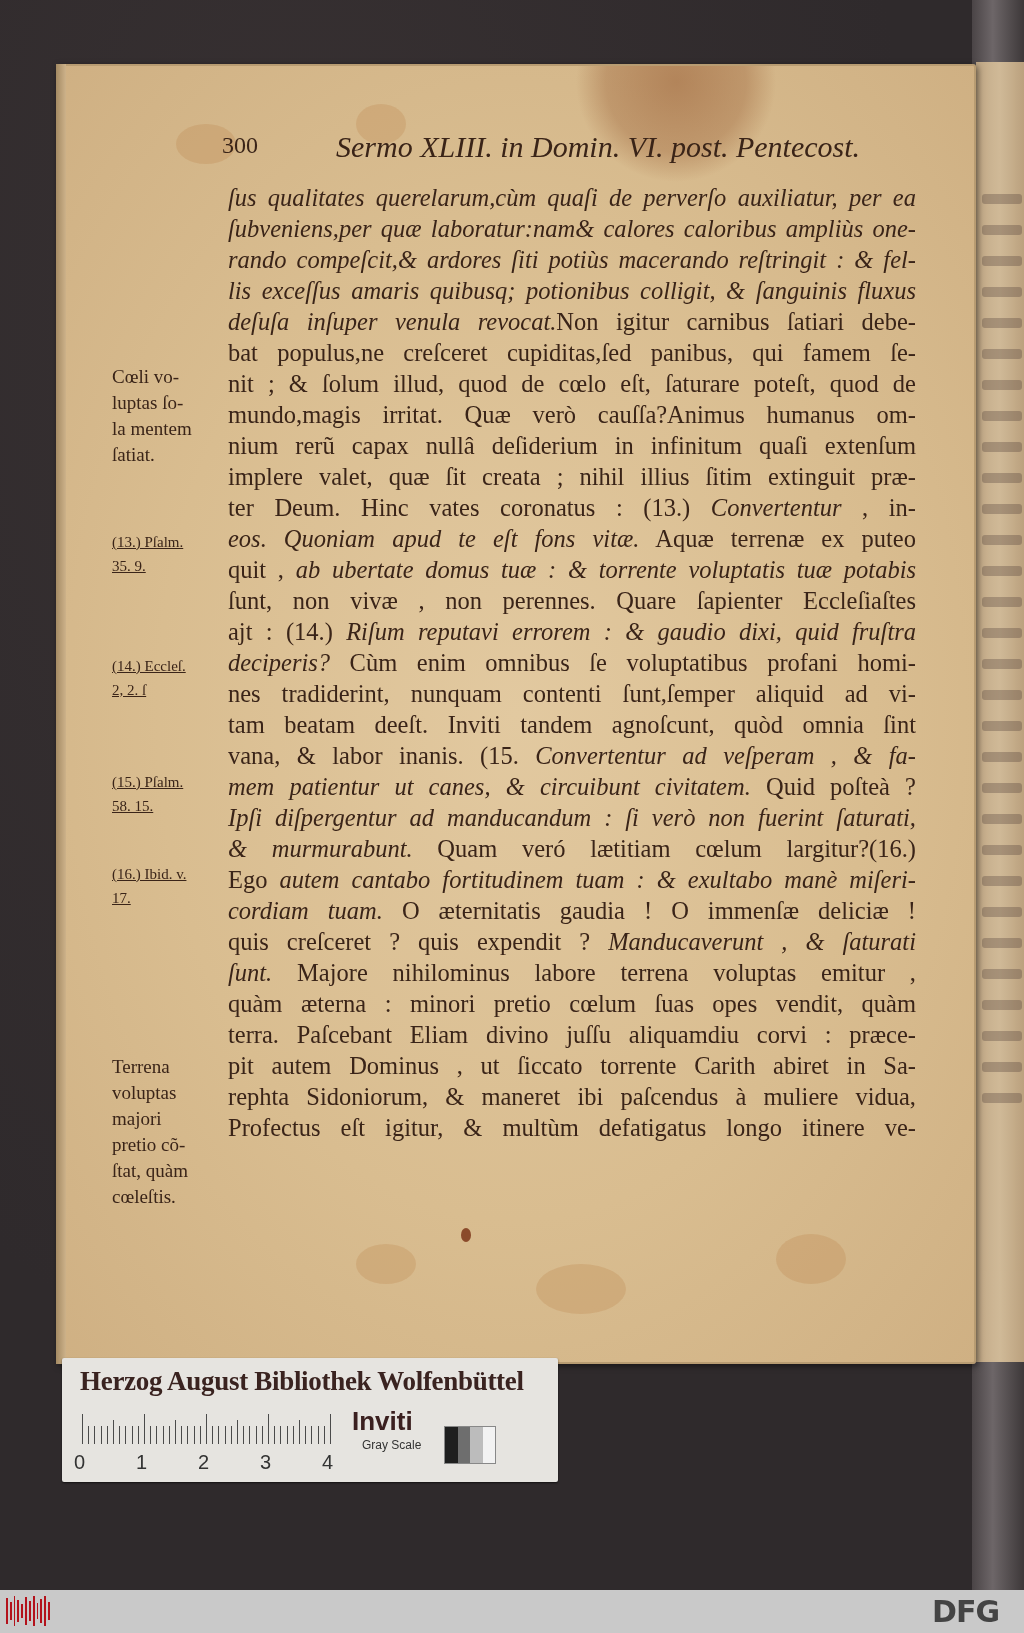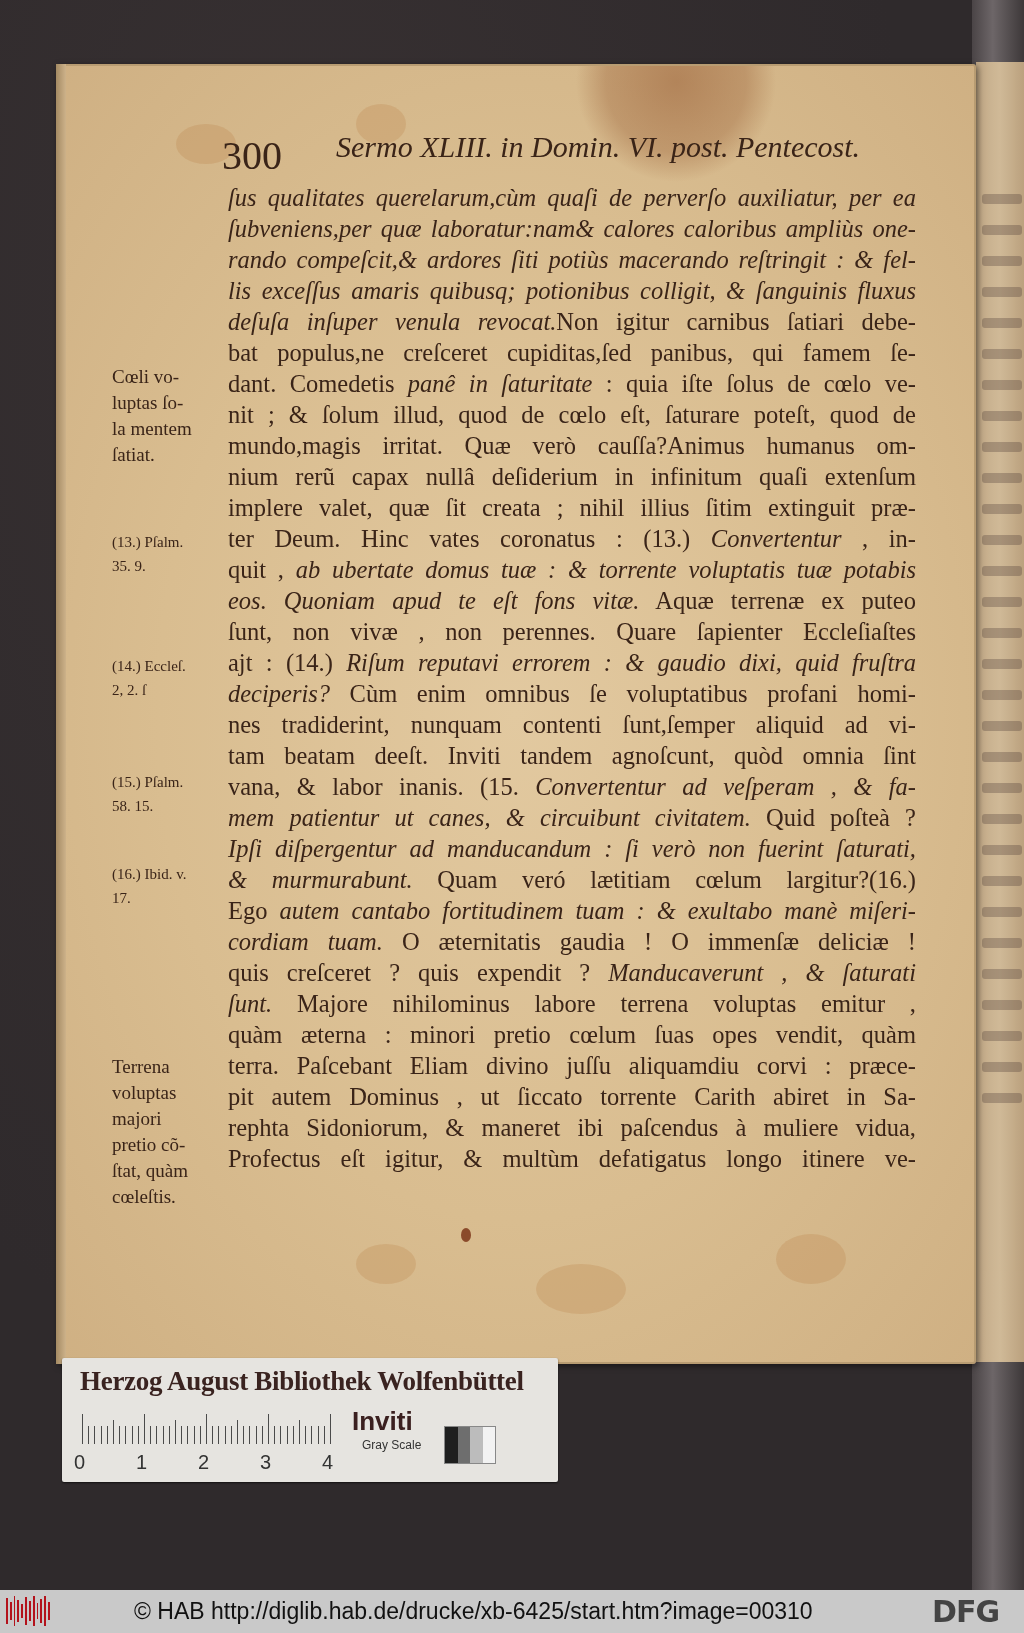--- a/index.html
+++ b/index.html
@@ -41,21 +41,21 @@
   }
   .stain {
     position:absolute; border-radius:50%;
     background:rgba(180,120,60,0.22);
   }
   .header {
     position:absolute; left:222px; top:128px; width:700px; height:40px;
     color:#3a2418;
   }
   .page-number {
-    position:absolute; left:0; top:4px; font-size:40px;font-family:Liberation Serif, serif;
+    position:absolute; left:0; top:4px; font-size:24px;font-family:Liberation Serif, serif;
   }
   .running-title {
     position:absolute; left:114px; top:2px; font-size:30px; font-style:italic;
   }
   .body-text {
     position:absolute; left:228px; top:182px; width:688px;
     color:#3a2418; font-size:24.5px; line-height:31px;
   }
   .line {
     display:block; white-space:nowrap; text-align:justify;
@@ -63,21 +63,21 @@
   }
   .line.last { text-align-last:right; }
   .it { font-style:italic; }
   .margin-notes {
     position:absolute; left:112px; top:0; width:112px;
     color:#3a2418;
   }
   .note {
     position:absolute; left:0; width:112px; font-size:19px; line-height:26px;
   }
-  .note.small { font-size:15px; line-height:24px; }
+  .note.small { font-size:15px; line-height:24px;text-decoration:underline; }
   .ink-dot {
     position:absolute; width:12px; height:12px; border-radius:50%;
     background:#3a2418;
   }
   
   .card {
     position:absolute; left:62px; top:1358px; width:496px; height:124px;
     background:#e6e4e0; border-radius:2px;
     box-shadow:0 1px 2px rgba(0,0,0,0.6);
   }
@@ -181,28 +181,27 @@
   <span class="running-title">Sermo XLIII. in Domin. VI. post. Pentecost.</span>
 </div>
 
 <div class="body-text" id="body-text">
     <span class="line"><span class="it">ſus qualitates querelarum,cùm quaſi de perverſo auxiliatur, per ea</span></span>
     <span class="line"><span class="it">ſubveniens,per quæ laboratur:nam&amp; calores caloribus ampliùs one-</span></span>
     <span class="line"><span class="it">rando compeſcit,&amp; ardores ſiti potiùs macerando reſtringit : &amp; fel-</span></span>
     <span class="line"><span class="it">lis exceſſus amaris quibusq; potionibus colligit, &amp; ſanguinis fluxus</span></span>
     <span class="line"><span class="it">deſuſa inſuper venula revocat.</span><span>Non igitur carnibus ſatiari debe-</span></span>
     <span class="line"><span>bat populus,ne creſceret cupiditas,ſed panibus, qui famem ſe-</span></span>
-    <span class="line"><span>dant. Comedetis </span><span class="it">panê in ſaturitate</span><span> : quia iſte ſolus de cœlo ve-</span></span>
     <span class="line"><span>nit ; &amp; ſolum illud, quod de cœlo eſt, ſaturare poteſt, quod de</span></span>
     <span class="line"><span>mundo,magis irritat. Quæ verò cauſſa?Animus humanus om-</span></span>
     <span class="line"><span>nium rerũ capax nullâ deſiderium in infinitum quaſi extenſum</span></span>
     <span class="line"><span>implere valet, quæ ſit creata ; nihil illius ſitim extinguit præ-</span></span>
     <span class="line"><span>ter Deum.  Hinc vates coronatus : (13.) </span><span class="it">Convertentur</span><span> , in-</span></span>
+    <span class="line"><span class="it">eos. Quoniam apud te eſt fons vitæ.</span><span>   Aquæ terrenæ ex puteo</span></span>
     <span class="line"><span>quit , </span><span class="it">ab ubertate domus tuæ : &amp; torrente voluptatis tuæ potabis</span></span>
-    <span class="line"><span class="it">eos. Quoniam apud te eſt fons vitæ.</span><span>   Aquæ terrenæ ex puteo</span></span>
     <span class="line"><span>ſunt, non vivæ , non perennes.  Quare ſapienter Eccleſiaſtes</span></span>
     <span class="line"><span>ajt : (14.) </span><span class="it">Riſum reputavi errorem : &amp; gaudio dixi, quid fruſtra</span></span>
     <span class="line"><span class="it">deciperis?</span><span> Cùm enim omnibus ſe voluptatibus profani homi-</span></span>
     <span class="line"><span>nes tradiderint, nunquam contenti ſunt,ſemper aliquid ad vi-</span></span>
     <span class="line"><span>tam beatam deeſt.  Inviti tandem agnoſcunt, quòd omnia ſint</span></span>
     <span class="line"><span>vana, &amp; labor inanis.  (15. </span><span class="it">Convertentur ad veſperam , &amp; fa-</span></span>
     <span class="line"><span class="it">mem patientur ut canes, &amp; circuibunt civitatem.</span><span>  Quid poſteà ?</span></span>
     <span class="line"><span class="it">Ipſi diſpergentur ad manducandum : ſi verò non fuerint ſaturati,</span></span>
     <span class="line"><span class="it">&amp; murmurabunt.</span><span>  Quam veró lætitiam cœlum largitur?(16.)</span></span>
     <span class="line"><span>Ego </span><span class="it">autem cantabo fortitudinem tuam : &amp; exultabo manè miſeri-</span></span>
@@ -319,15 +318,14 @@
       <i style="height: 22px;"></i>
       <i style="height: 14px;"></i>
       <i style="height: 28px;"></i>
       <i style="height: 20px;"></i>
       <i style="height: 30px;"></i>
       <i style="height: 16px;"></i>
       <i style="height: 24px;"></i>
       <i style="height: 30px;"></i>
       <i style="height: 18px;"></i>
     </div>
-  <a class="footer-text">© HAB http://diglib.hab.de/drucke/xb-6425/start.htm?image=00310</a>
   <div class="dfg-logo">DFG</div>
 </div>
 
 </body></html>

